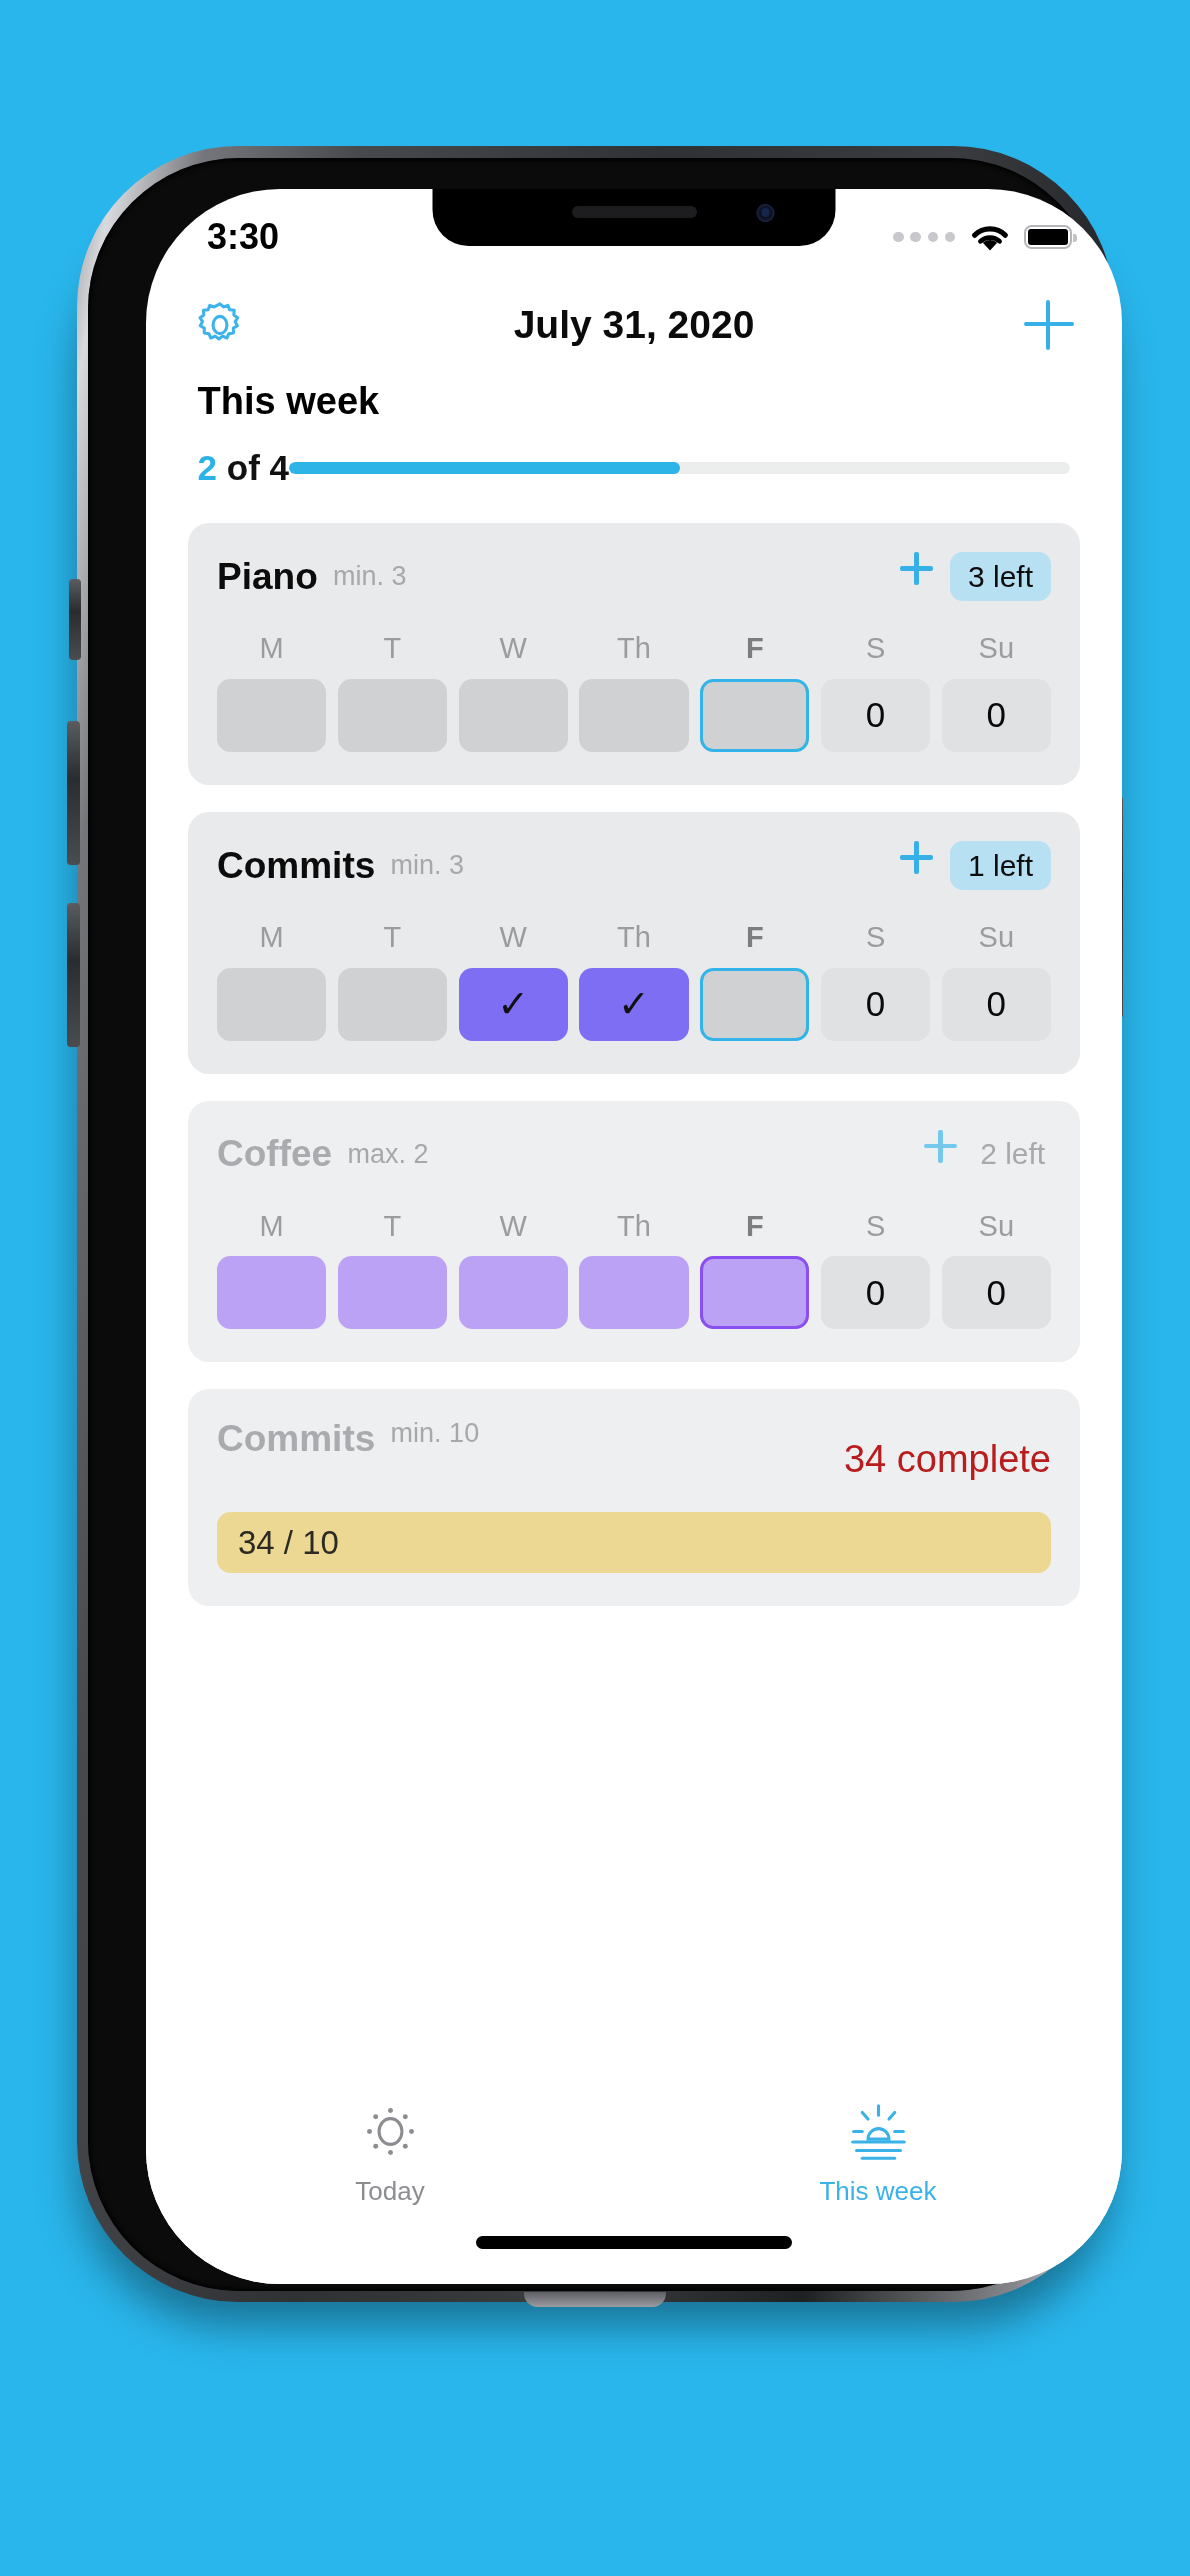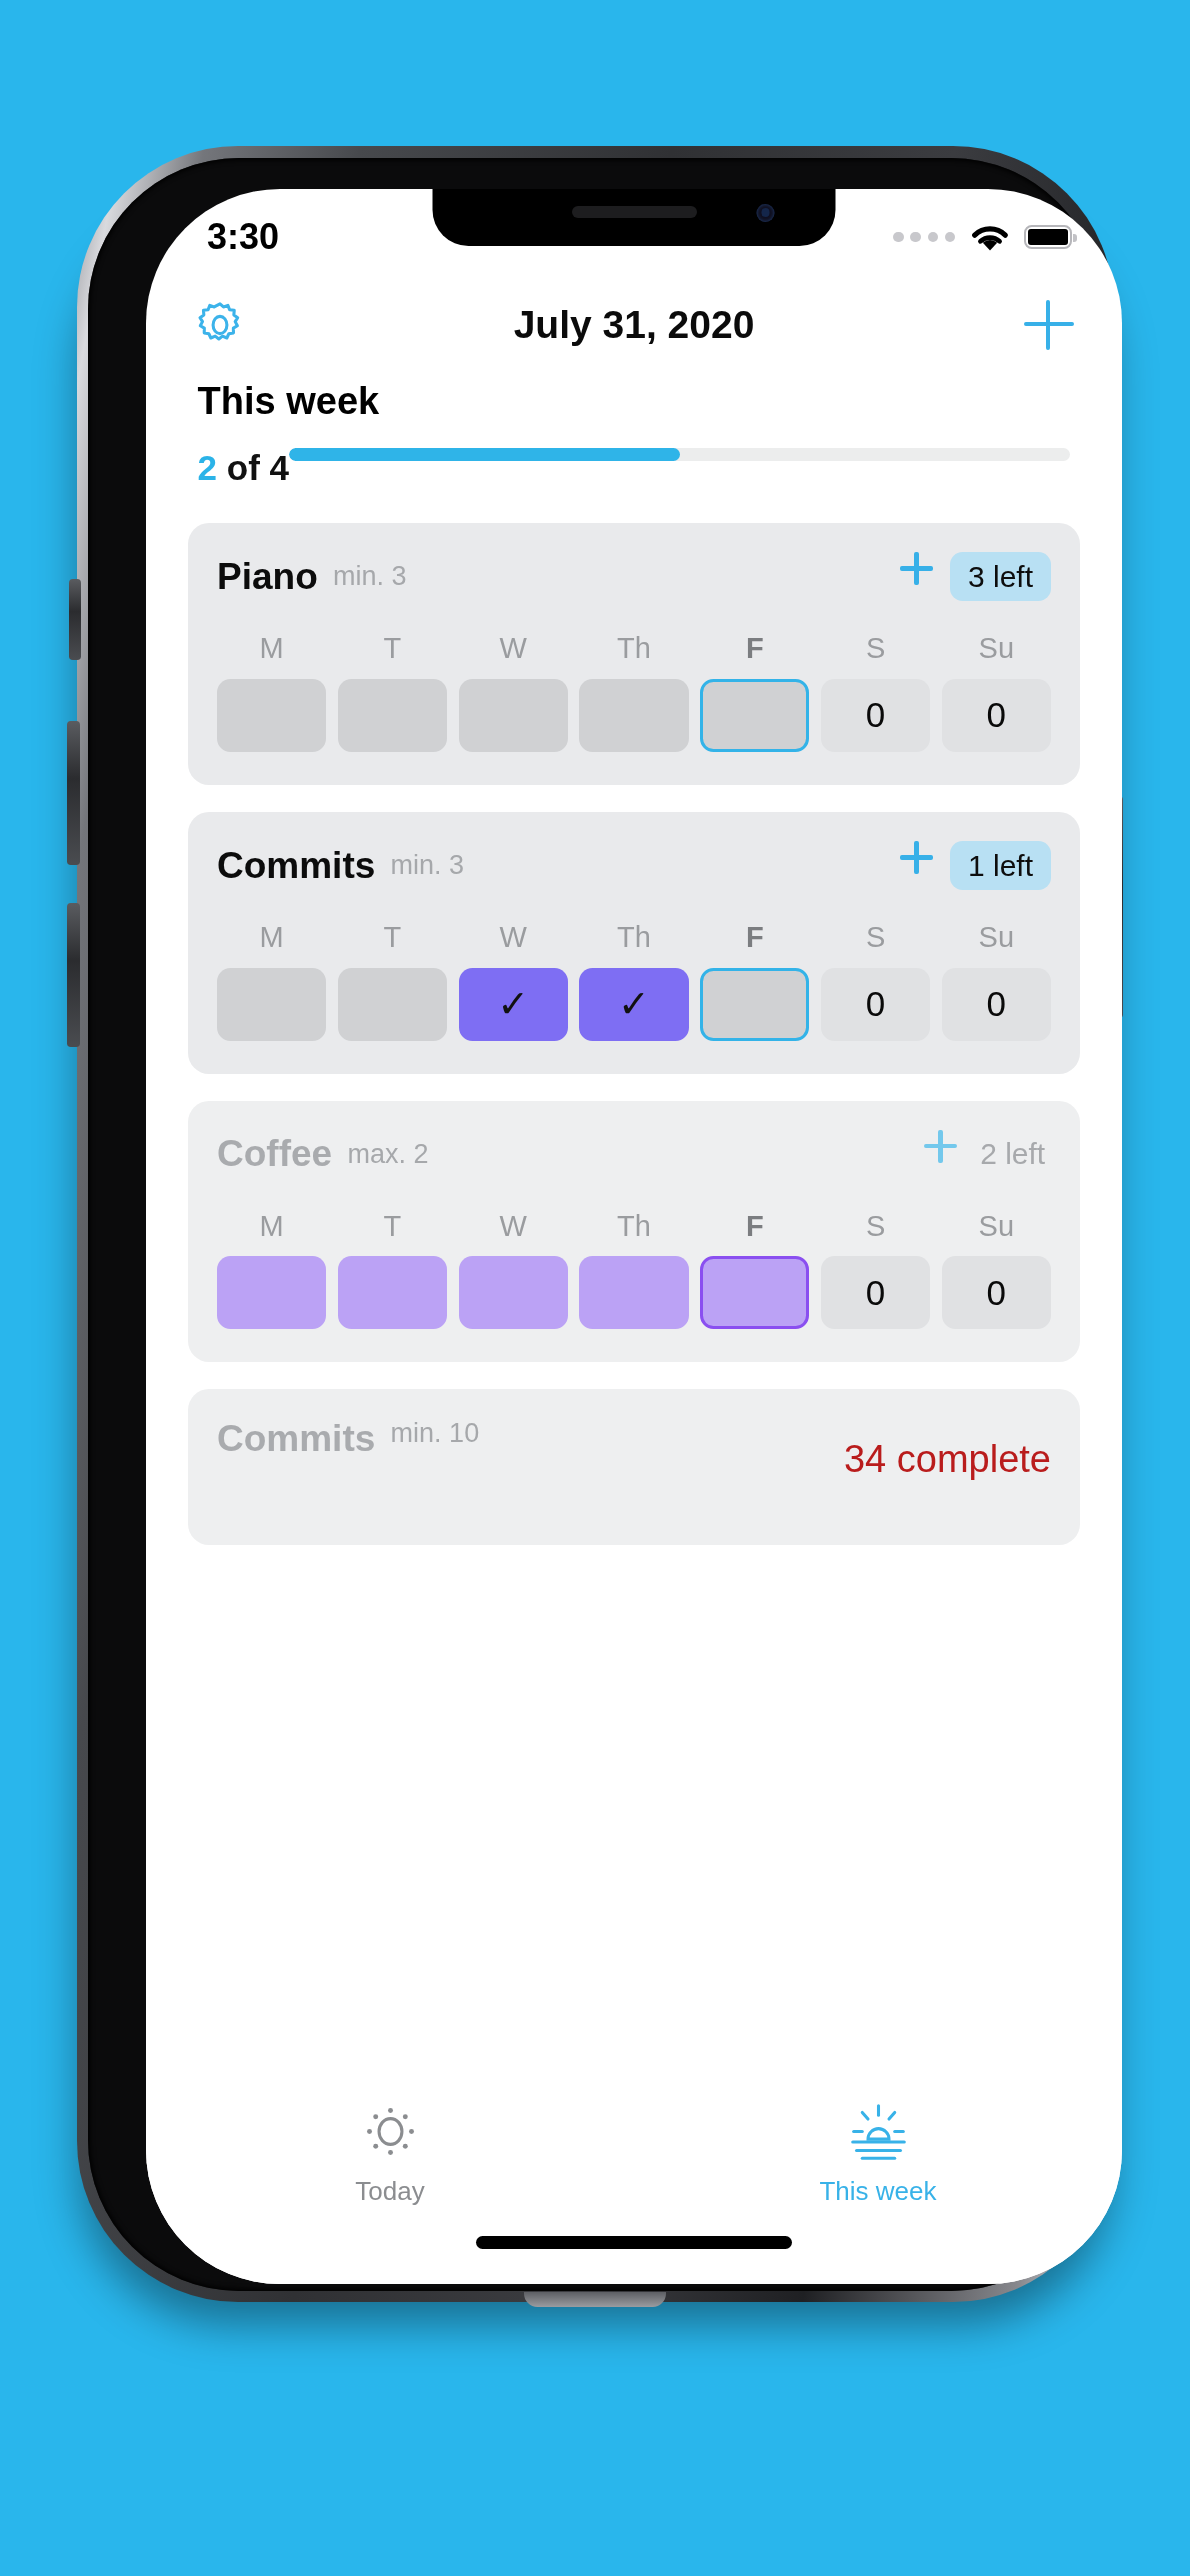--- a/index.html
+++ b/index.html
@@ -230,21 +230,21 @@
     box-sizing: border-box;
   }
   .section-title {
     font-size: 38px;
     font-weight: bold;
     color: #000;
     margin: 9.6px 0 0 9.6px;
   }
   .progress-row {
     display: flex;
-    align-items: flex-start;
+    align-items: center;
     margin: 25px 0 0 9.6px;
   }
   .progress-label {
     font-size: 35px;
     font-weight: bold;
     color: #111;
     white-space: nowrap;
   }
   .progress-label .accent { color: #2bb3e8; }
   .progress-track {
@@ -611,20 +611,23 @@
                     <span>0</span>
                   </div>
                 </div>
               </div>
             </div>
             <div class="card muted">
               <div class="commit-head">
                 <span class="card-title">Commits</span>
                 <span class="card-sub">min. 10</span>
                 <span class="commit-right">34 complete</span>
+              </div>
+              <div class="commit-bar" style="background: rgb(236, 216, 147);">
+                <span>34 / 10</span>
               </div>
             </div>
           </div>
       </div>
 
       <div class="tabbar">
         <div class="tab">
           <svg class="tab-icon" viewBox="0 0 72 66">
             <ellipse cx="36" cy="33" rx="12" ry="13.5" fill="none" stroke="#8b8d90" stroke-width="3.2"></ellipse>
             <circle cx="36" cy="11" r="2.6" fill="#8b8d90"></circle>

